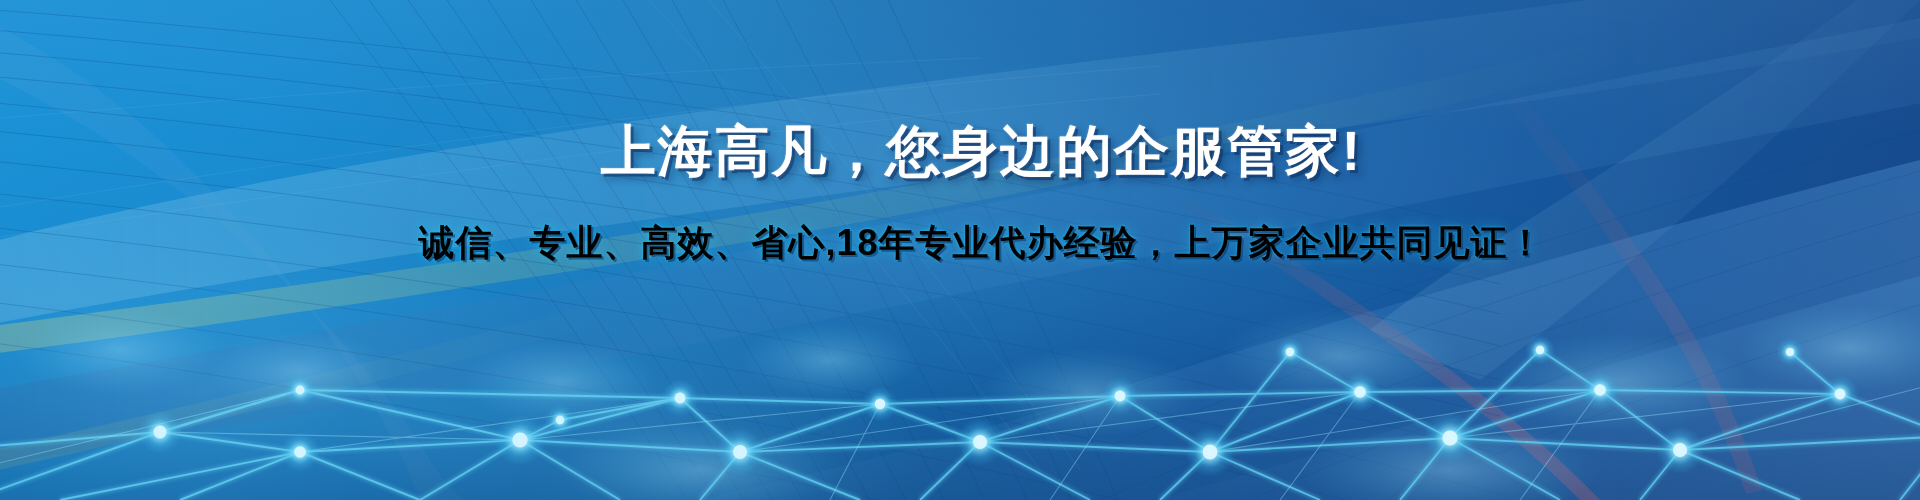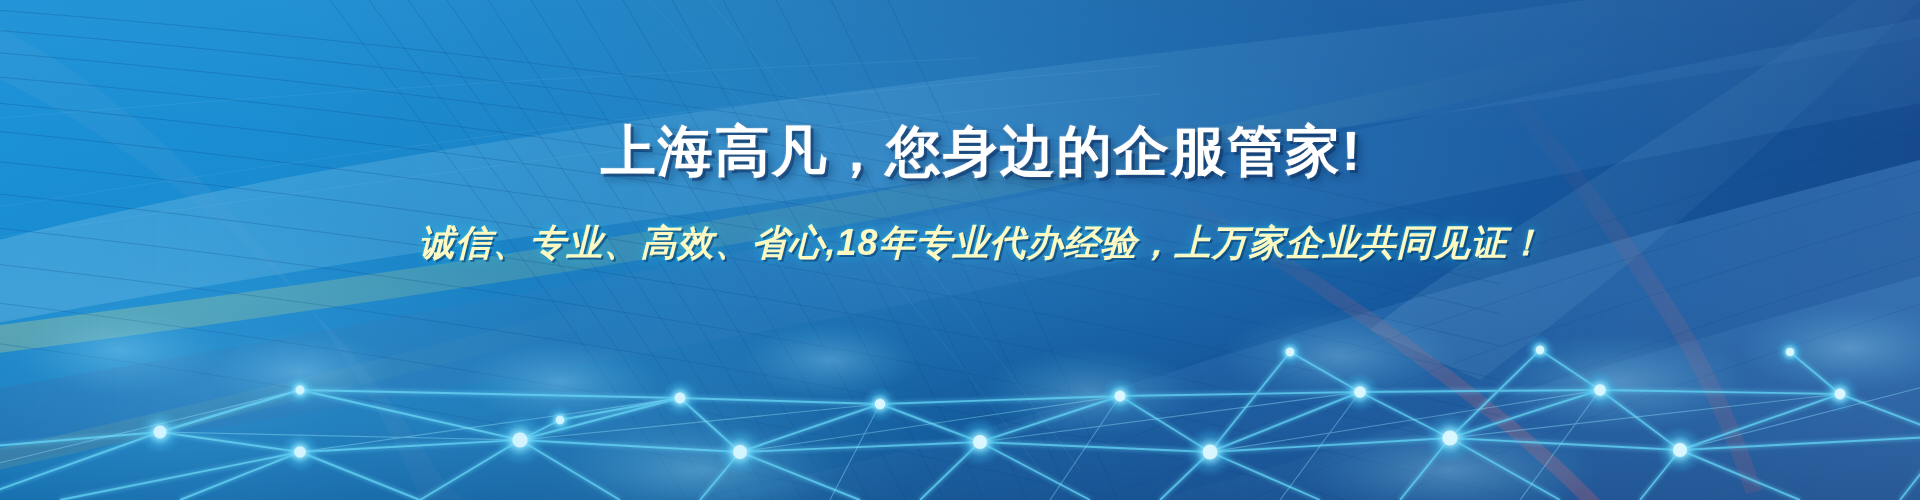--- a/index.html
+++ b/index.html
@@ -103,28 +103,27 @@
     text-shadow:
        3px 3px 0 rgba(12,48,96,0.55),
        5px 5px 9px rgba(8,36,80,0.45),
        0 0 2px rgba(255,255,255,0.5);
   }
   .subhead {
     margin-top: 42px;
     font-size: 36px;
     line-height: 1.1;
     font-weight: bold;
-    color: #fef9c3;
+    color: #000000;
     letter-spacing: 1px;
     white-space: nowrap;
     text-shadow:
        2px 2px 0 rgba(10,46,96,0.55),
        0 0 14px rgba(40,220,255,0.45),
        0 0 3px rgba(30,200,245,0.8);
-    font-style: italic;
   }
 </style>
 </head>
 <body>
 
 <div id="banner">
 
   <div class="layer bg-base"></div>
 
   <svg class="layer ribbons" viewBox="0 0 1920 500" preserveAspectRatio="none" xmlns="http://www.w3.org/2000/svg">

